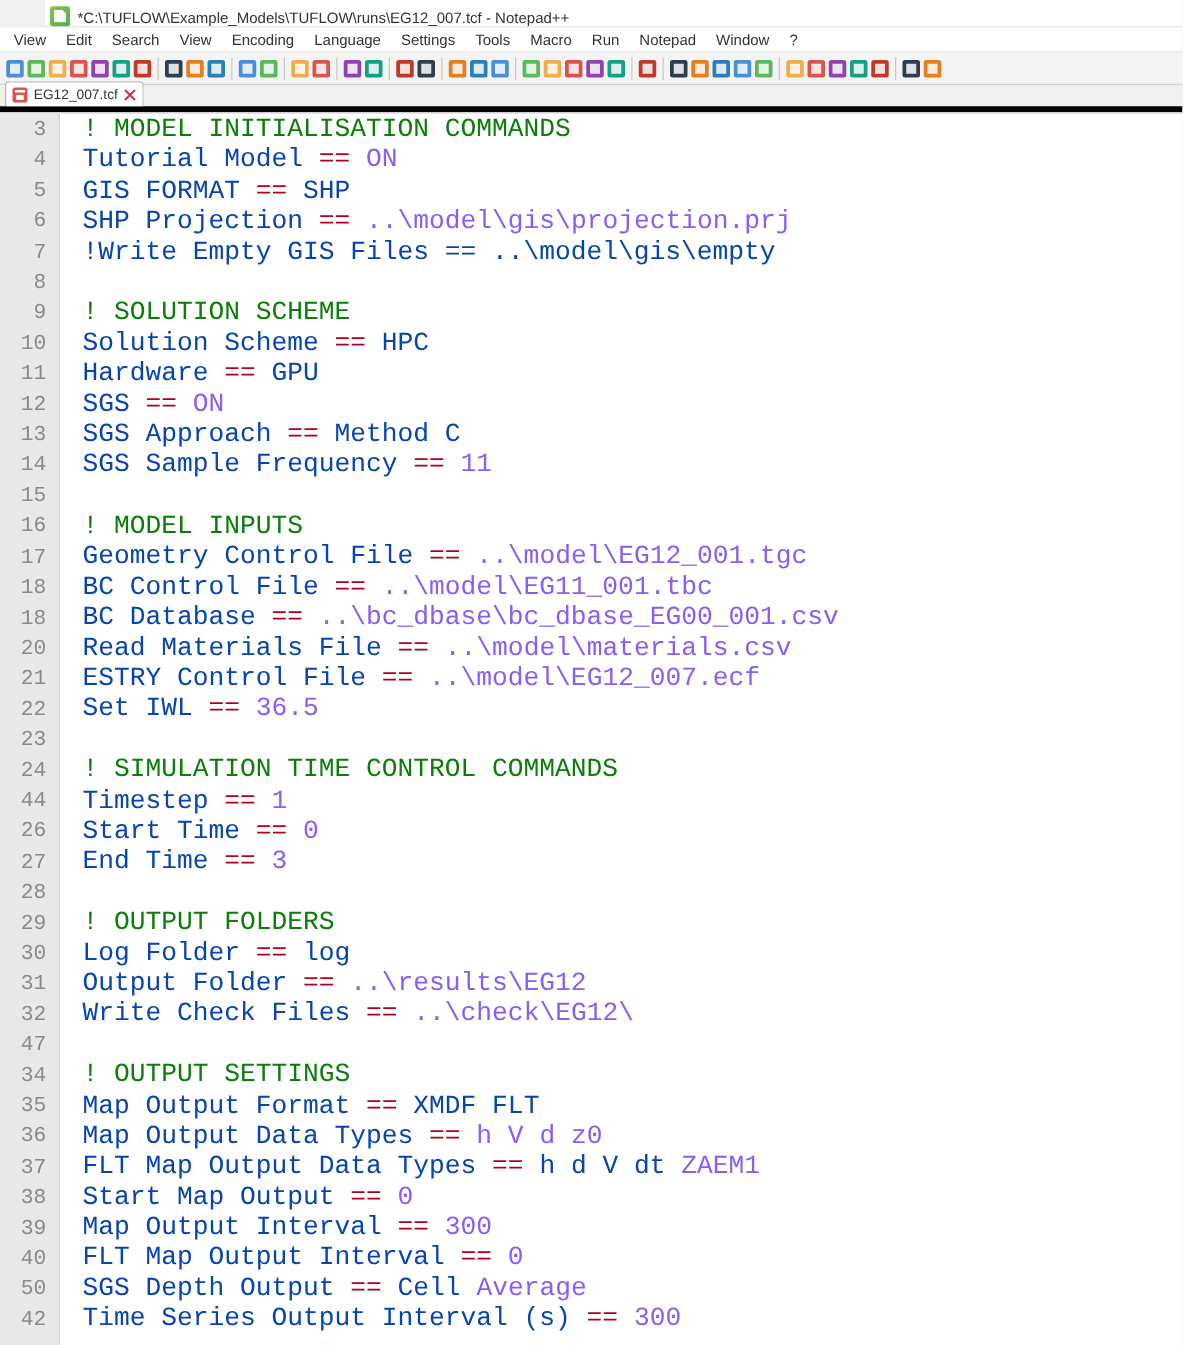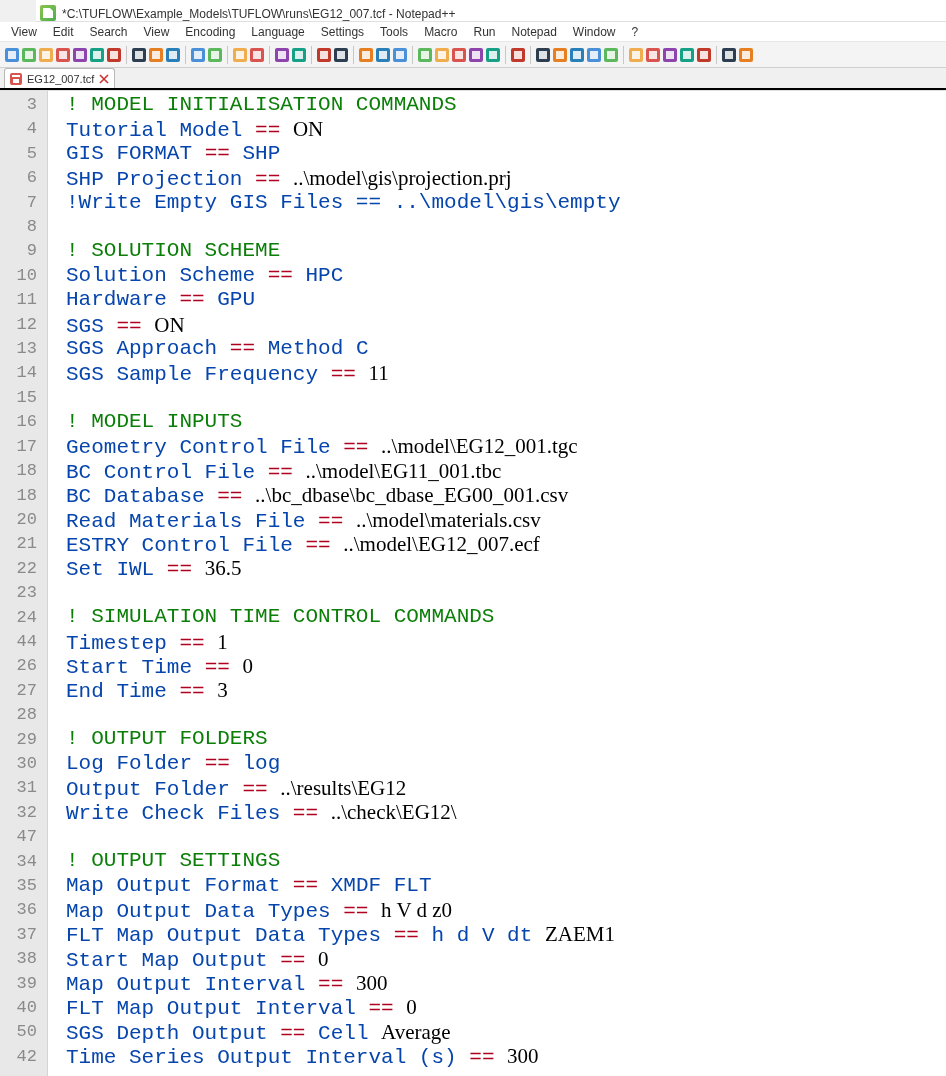--- a/index.html
+++ b/index.html
@@ -65,21 +65,21 @@
   .tsep {
     width: 1px; height: 18px; background:#c8c8c8; margin: 0 3px;
   }
 
   .tabstrip {
     height: 22px;
     background: #f0f0f0;
     display: flex;
     align-items: flex-end;
     padding: 2px 4px 0 4px;
-    border-bottom: 2px solid #000000;
+    border-bottom: 5px solid #000000;
     text-align: center;
   }
   .tab {
     height: 20px;
     background: #fff;
     border: 1px solid #b8b8b8;
     border-bottom: none;
     border-radius: 3px 3px 0 0;
     display: flex;
     align-items: center;
@@ -123,21 +123,21 @@
     font-family: Consolas, "Courier New", monospace;
     font-size: 21px;
     line-height: 24.4px;
     color:#000;
     white-space: pre;
   }
   .code .line { height: 24.4px; }
   .tk-comment { color:#0a7e07; }
   .tk-key     { color:#0645ad; }
   .tk-op      { color:#b00020; }
-  .tk-val     { color:#000000;font-family:Liberation Serif, serif; }
+  .tk-val     { color:#8b5cf6; }
 </style>
 </head>
 <body>
 
 <div class="titlebar">
   <span class="app-icon"></span>
   <span>*C:\TUFLOW\Example_Models\TUFLOW\runs\EG12_007.tcf - Notepad++</span>
 </div>
 
 <div class="menubar" id="menubar">

